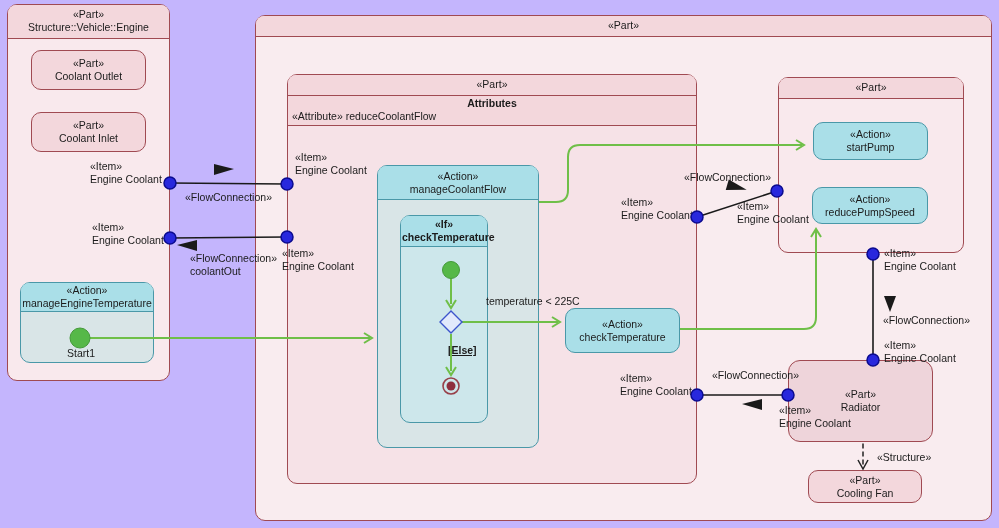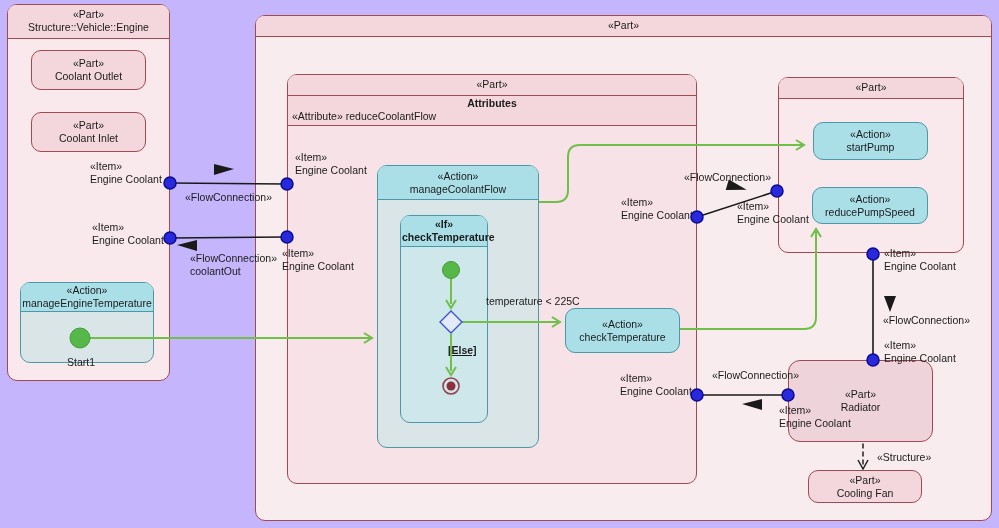--- a/index.html
+++ b/index.html
@@ -54,21 +54,21 @@
     <div>«Part»</div>
     <div>Coolant Inlet</div>
   </div>
 
   <div class="abs action-box" style="left:20px;top:282px;width:134px;height:81px;background:#d9e5e7;">
     <div class="action-header" style="padding:1px 0;">
       <div>«Action»</div>
       <div>manageEngineTemperature</div>
     </div>
   </div>
-  <div class="lbl" style="left:52px;top:356px;width:58px;text-align:center;">Start1</div>
+  <div class="lbl" style="left:52px;top:347px;width:58px;text-align:center;">Start1</div>
 
   <div class="abs part-box" style="left:255px;top:15px;width:737px;height:506px;background:#f9ecef;">
     <div class="part-header">
       <div>«Part»</div>
     </div>
   </div>
 
   <div class="abs part-box" style="left:287px;top:74px;width:410px;height:410px;background:#f6e2e7;">
     <div class="part-header">
       <div>«Part»</div>

